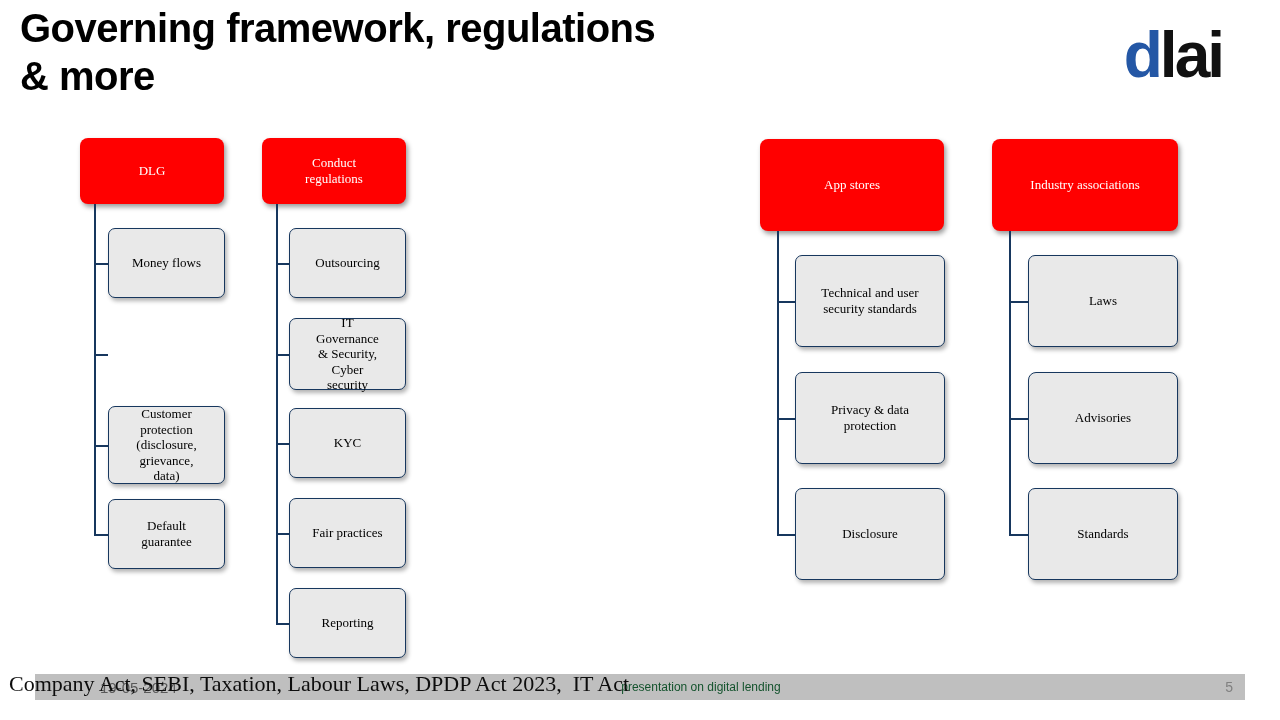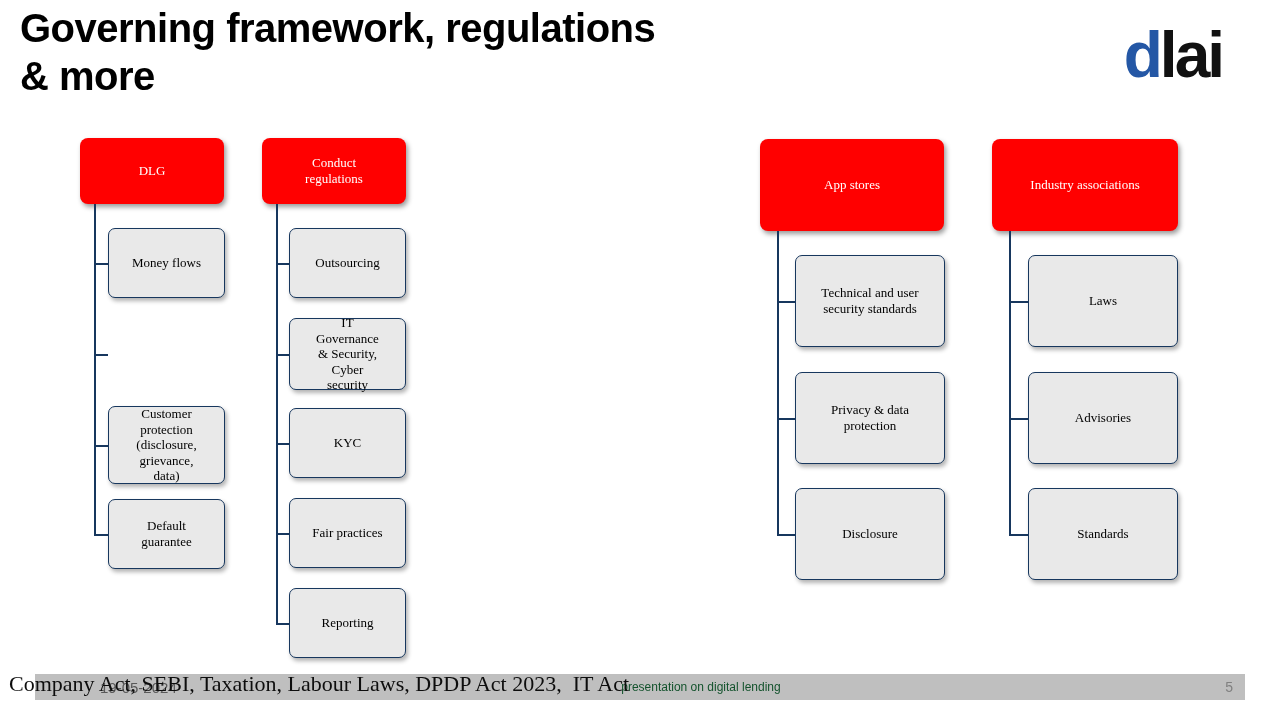--- a/index.html
+++ b/index.html
@@ -98,21 +98,21 @@
       <div class="node child-node" style="left: 795px; top: 255px; width: 150px; height: 92px;">Technical and user security standards</div>
       <div class="connector" style="left: 777px; top: 418px; width: 18px; height: 2px;"></div>
       <div class="node child-node" style="left: 795px; top: 372px; width: 150px; height: 92px;">Privacy &amp; data protection</div>
       <div class="connector" style="left: 777px; top: 534px; width: 18px; height: 2px;"></div>
       <div class="node child-node" style="left: 795px; top: 488px; width: 150px; height: 92px;">Disclosure</div>
       <div class="node root-node" style="left: 992px; top: 139px; width: 186px; height: 92px;">Industry associations</div>
       <div class="connector" style="left: 1009px; top: 231px; width: 2px; height: 303px;"></div>
       <div class="connector" style="left: 1009px; top: 301px; width: 19px; height: 2px;"></div>
       <div class="node child-node" style="left: 1028px; top: 255px; width: 150px; height: 92px;">Laws</div>
       <div class="connector" style="left: 1009px; top: 418px; width: 19px; height: 2px;"></div>
-      <div class="node child-node" style="left: 1028px; top: 372px; width: 150px; height: 92px;">Advisories</div>
+      <div class="node child-node" style="left: 1028px; top: 372px; width: 150px; height: 92px; border-radius: 8px;">Advisories</div>
       <div class="connector" style="left: 1009px; top: 534px; width: 19px; height: 2px;"></div>
       <div class="node child-node" style="left: 1028px; top: 488px; width: 150px; height: 92px;">Standards</div>
     </div>
 
   <div class="footer-bar">
     <span class="footer-date">19-05-2024</span>
     <span class="footer-watermark">presentation on digital lending</span>
     <span class="footer-page">5</span>
   </div>
 

